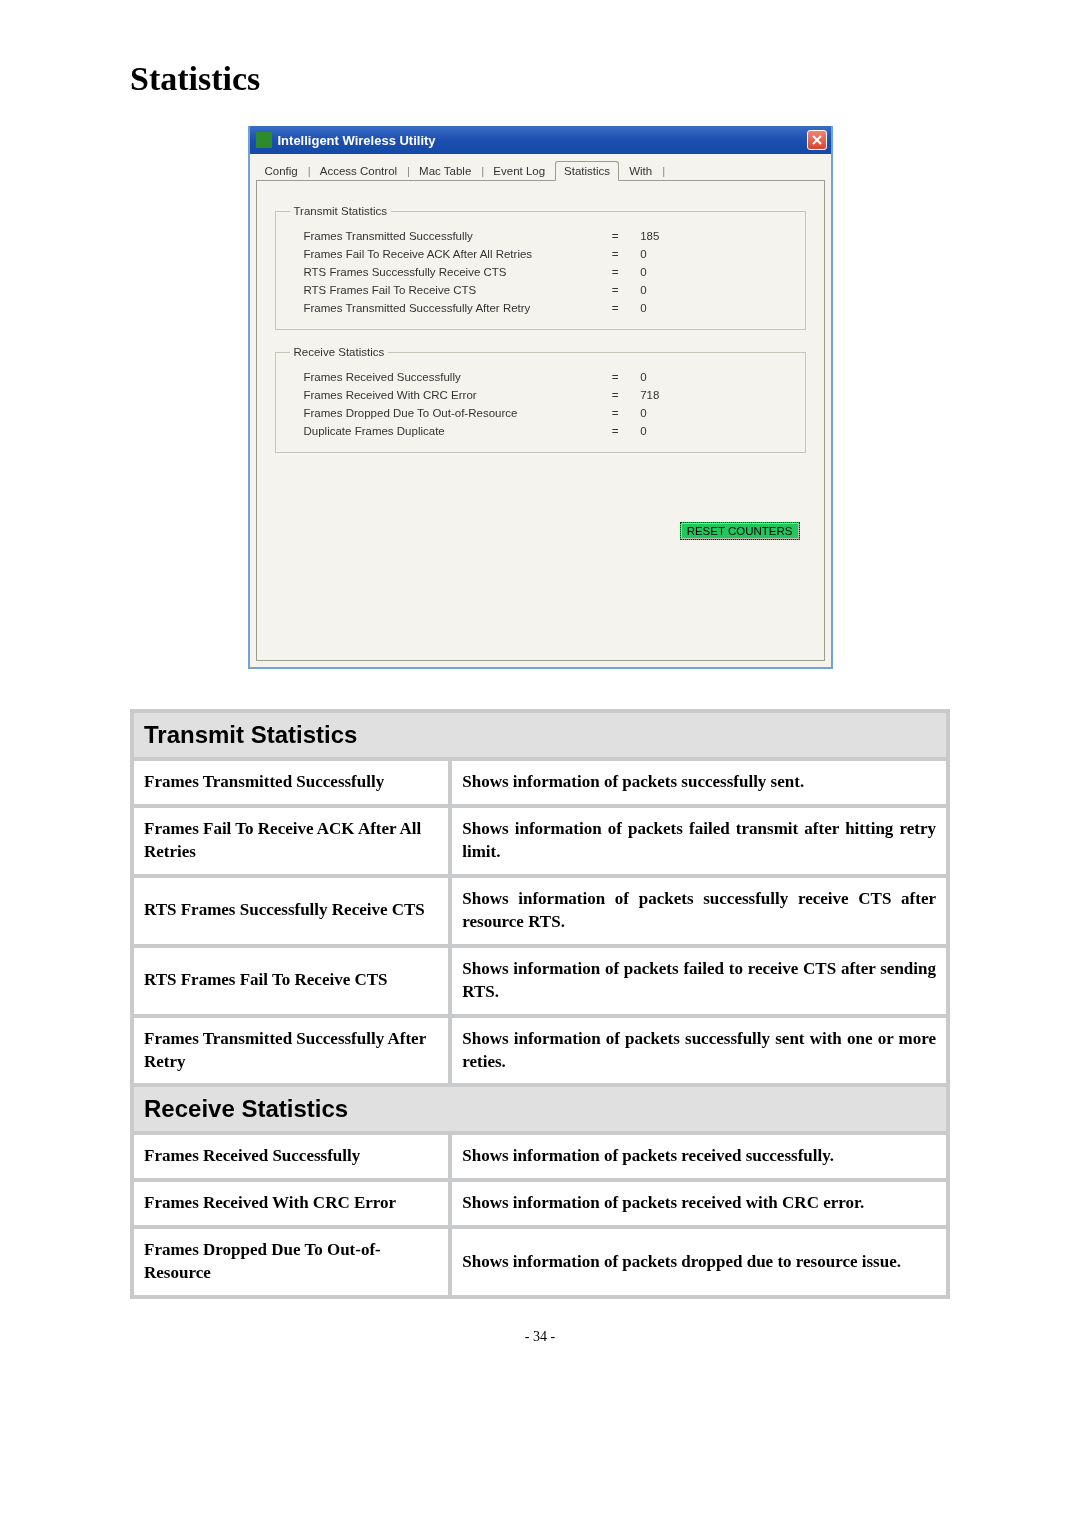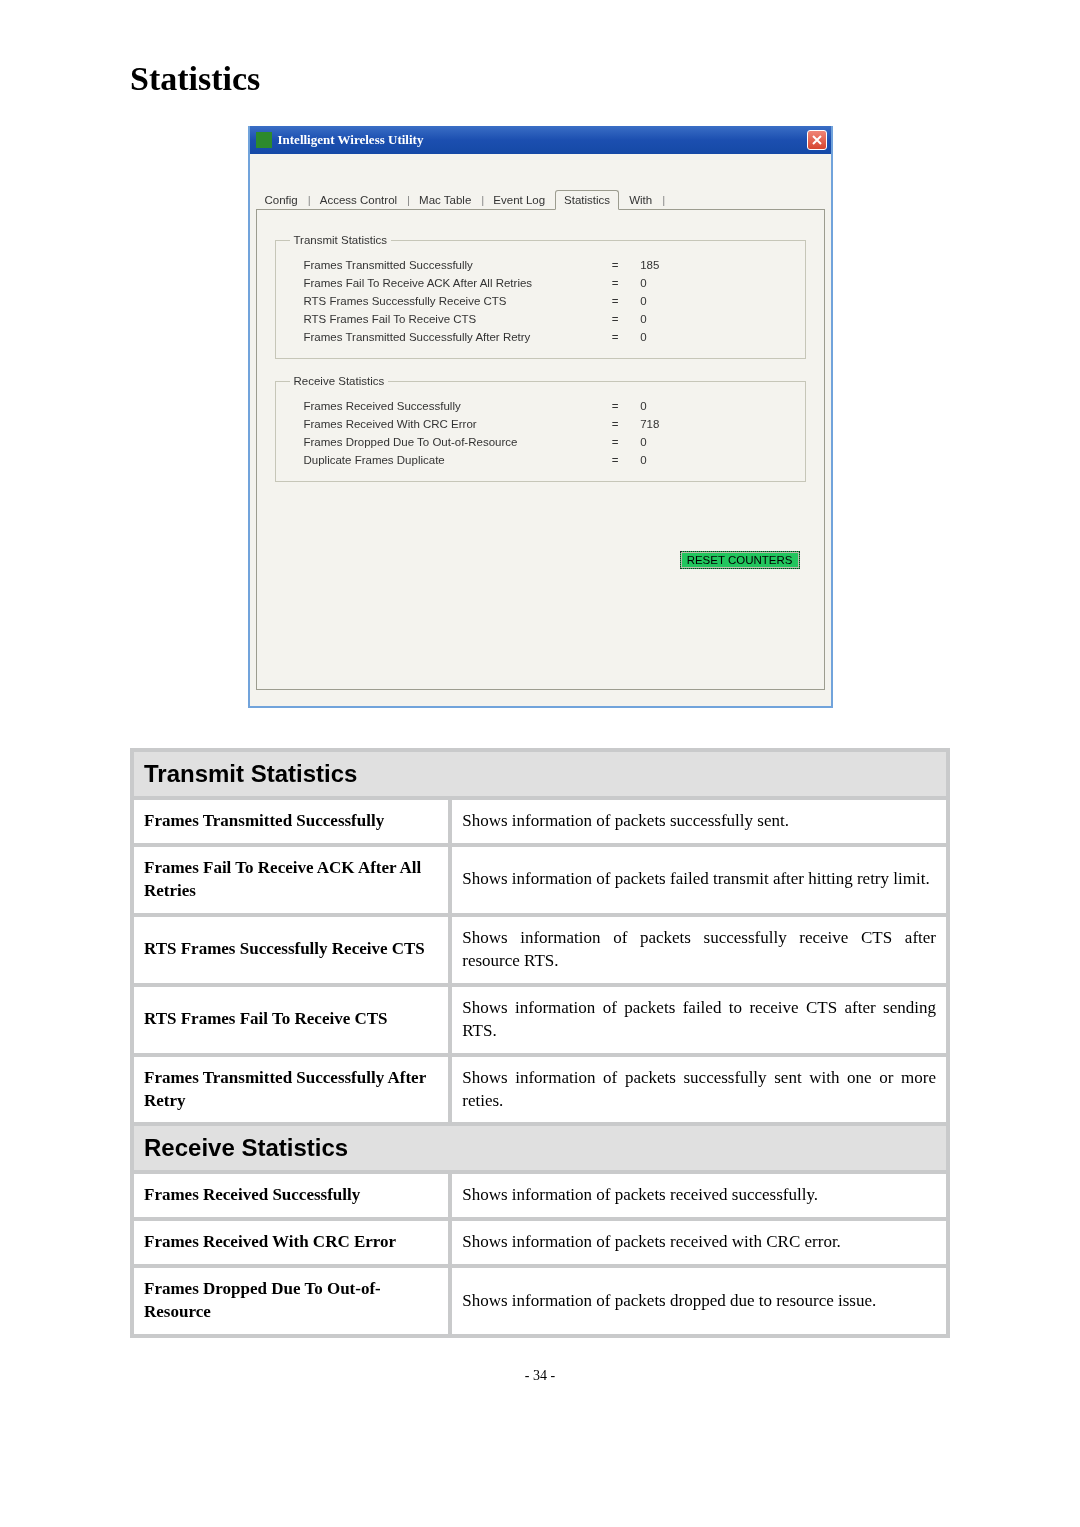--- a/index.html
+++ b/index.html
@@ -29,21 +29,20 @@
     background: #f4f3ee;
     font-family: Tahoma, Arial, sans-serif;
   }
   .titlebar {
     background: linear-gradient(to bottom, #3a6ec5 0%, #1c4fb0 50%, #1549a6 100%);
     height: 28px;
     display: flex;
     align-items: center;
     justify-content: space-between;
     padding: 0 4px 0 6px;
-    font-family: Liberation Serif, serif;
   }
   .titlebar .ico {
     display: inline-block;
     width: 16px; height: 16px;
     background: #2d8a2d;
     margin-right: 6px;
     vertical-align: middle;
   }
   .titlebar .title-text {
     color: #fff;
@@ -56,22 +55,21 @@
     width: 20px; height: 20px;
     background: linear-gradient(to bottom, #f08577, #d6452f);
     border: 1px solid #fff;
     border-radius: 3px;
     display: flex;
     align-items: center;
     justify-content: center;
   }
   .close-btn svg { width: 10px; height: 10px; }
   .dialog-inner {
-    padding: 4px 6px 16px 6px;
-    margin-top: 29px;
+    padding: 4px 6px 6px 6px;
   }
   .tabstrip {
     display: flex;
     align-items: flex-end;
     font-size: 11.5px;
     color: #333;
     border-bottom: 1px solid #9c9c8f;
     height: 23px;
   }
   .tab {
@@ -155,21 +153,21 @@
     line-height: 1.35;
     text-align: left;
   }
   .def-table tr.row th {
     width: 39%;
     font-family: "Times New Roman", Times, serif;
     font-weight: bold;
   }
   .def-table tr.row td {
     font-family: "Times New Roman", Times, serif;
-    font-weight: normal;
+    font-weight: bold;
   }
   .def-table .desc.justify { text-align: justify; }
   .page-num {
     text-align: center;
     font-size: 14px;
     margin-top: 32px;
   }
 </style>
 </head>
 <body>

